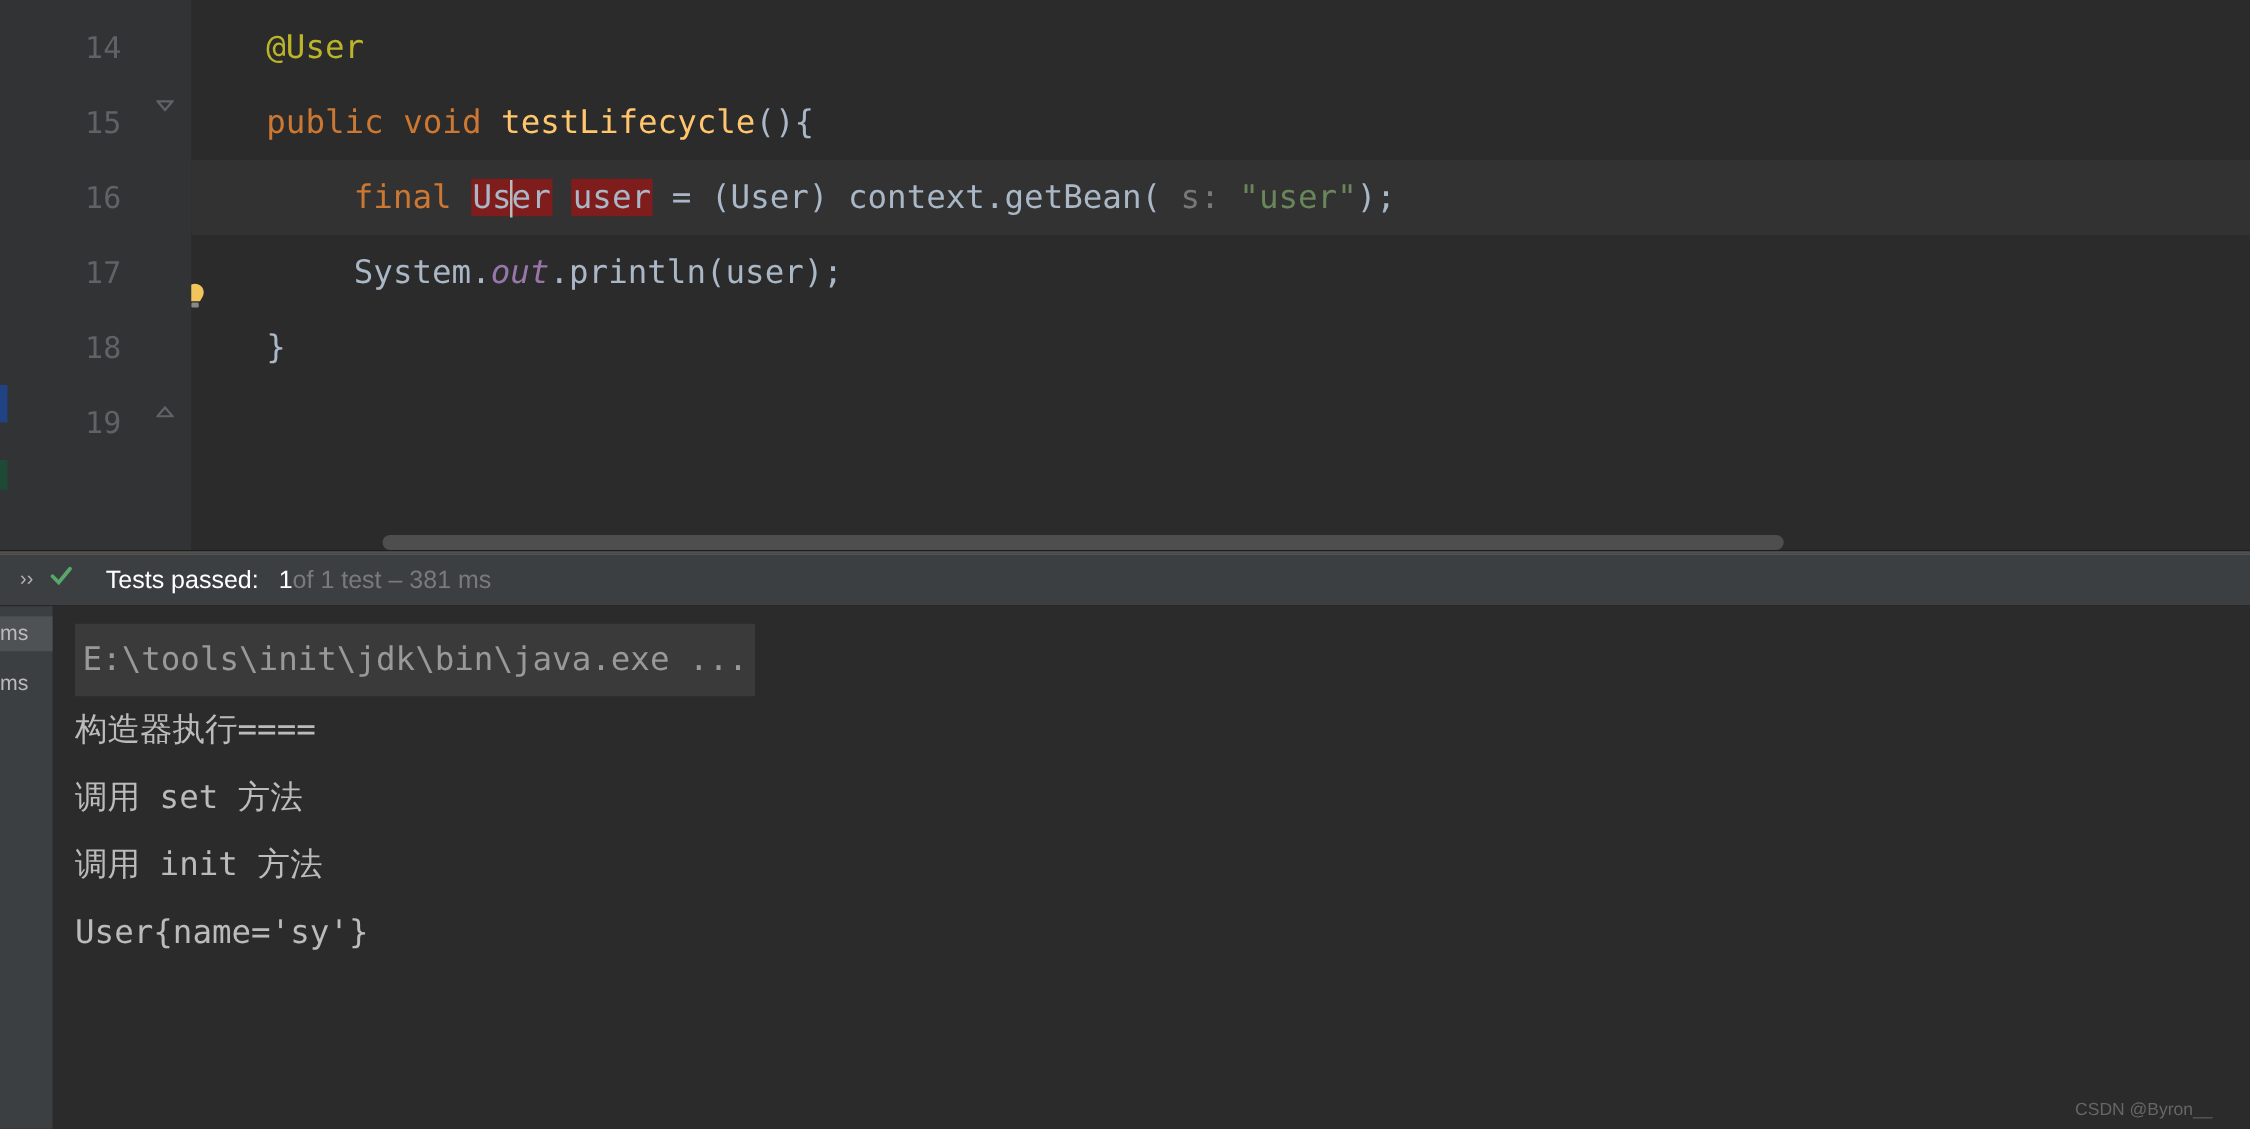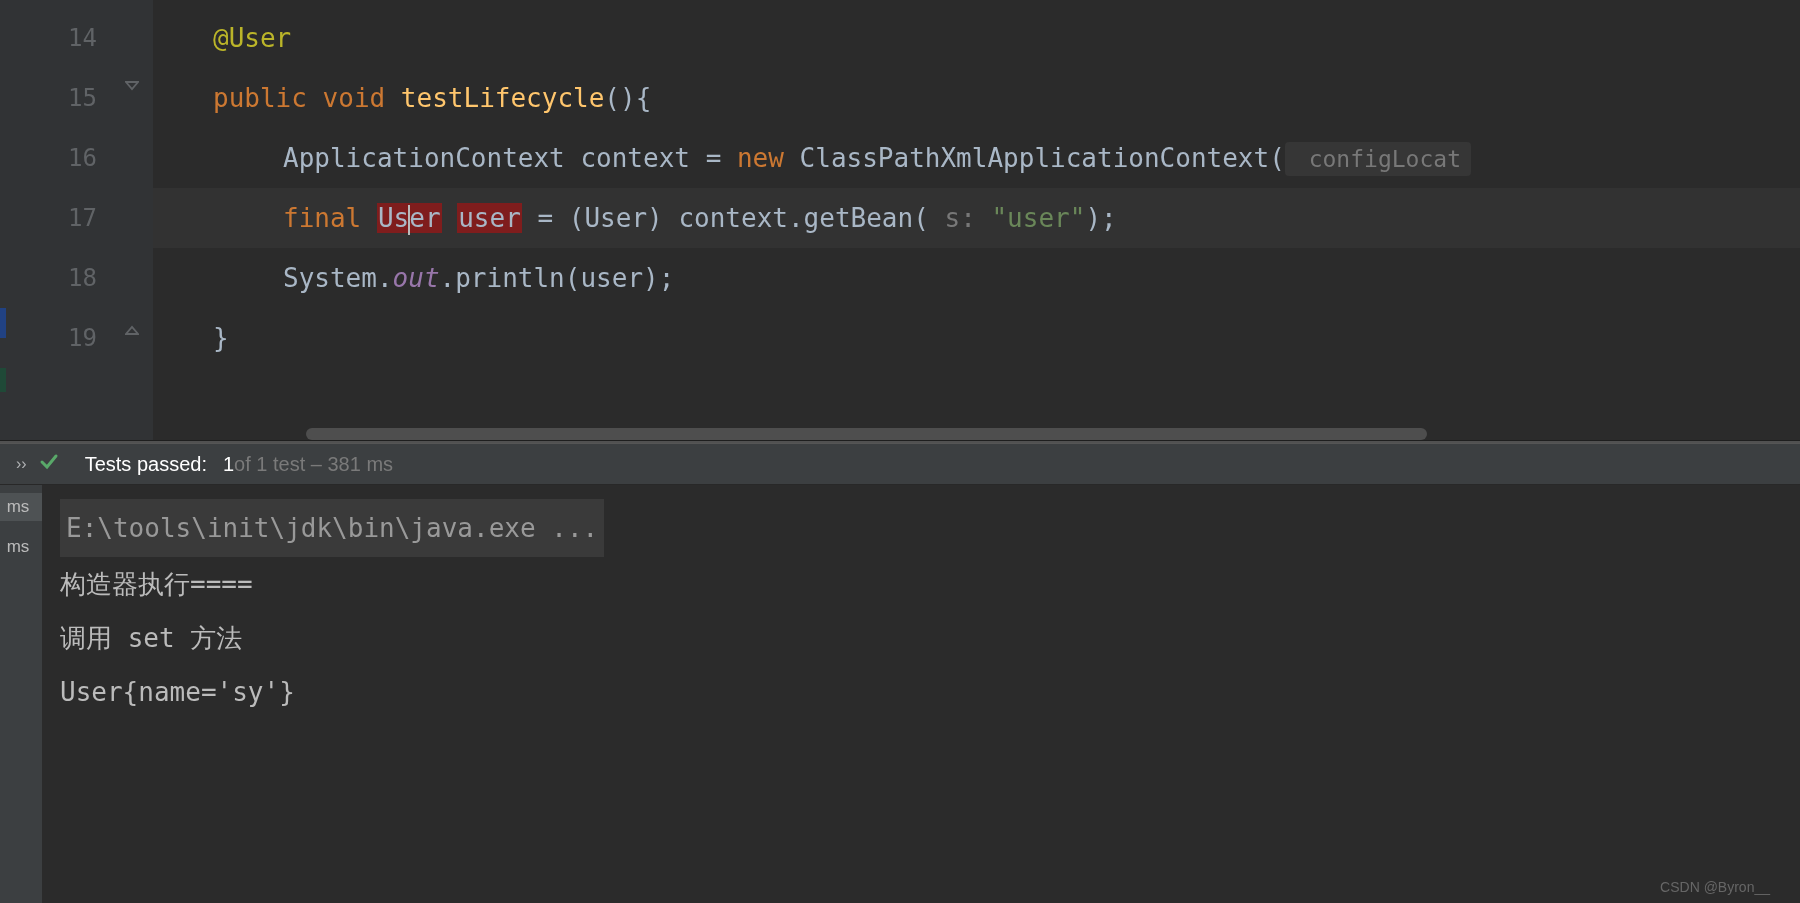--- a/index.html
+++ b/index.html
@@ -160,21 +160,21 @@
       width: 42px;
       background: #3c3f41;
       padding-top: 8px;
       font-size: 17px;
       font-family: -apple-system, 'Segoe UI', sans-serif;
       color: #bbbbbb;
     }
     .console-tab {
       height: 28px;
       line-height: 28px;
-      text-align: center;
+      text-align: left;
       padding-right: 6px;
       margin-bottom: 12px;
     }
     .console-tab.active { background: #4e5254; }
     .console-output {
       flex: 1;
       padding: 14px 18px;
       font-size: 26px;
       line-height: 54px;
       color: #bbbbbb;
@@ -235,21 +235,20 @@
     </div>
     <div class="fold-mark" style="top:318px;">
       <svg width="14" height="14" viewBox="0 0 14 14">
           <path d="M1 13 L13 13 L7 6 Z" fill="none" stroke="#606366" stroke-width="1.8"></path>
         </svg>
     </div>
   </div>
   <div class="code-area">
     <div class="code-line"><span class="kw-annotation">@User</span></div>
     <div class="code-line"><span class="kw-orange">public</span> <span class="kw-orange">void</span> <span class="kw-method">testLifecycle</span><span>(){</span></div>
-    <div class="code-line" style="padding-left:130px;"><span>ApplicationContext context = </span><span class="kw-orange">new</span><span> ClassPathXmlApplicationContext(</span><span class="kw-paramhint"> configLocat</span></div>
     <div class="code-line current" style="padding-left:130px;"><span class="kw-orange">final</span><span> </span><span class="highlight-var"><span>Us</span><span class="cursor"></span><span>er</span></span><span> </span><span class="highlight-var">user</span><span> = (User) context.getBean( </span><span class="kw-param">s:</span><span> </span><span class="kw-string">"user"</span><span>);</span></div>
     <div class="code-line" style="padding-left:130px;"><span>System.</span><span class="kw-static">out</span><span>.println(user);</span></div>
     <div class="code-line"><span>}</span></div>
     <div class="scrollbar-h">
       <div class="scrollbar-thumb"></div>
     </div>
   </div>
 </div>
 
 <div class="separator-dark"></div>
@@ -269,17 +268,18 @@
 
 <div class="console-container">
   <div class="console-left">
     <div class="console-tab active">ms</div>
     <div class="console-tab">ms</div>
   </div>
   <div class="console-output">
     <div><span class="console-cmd">E:\tools\init\jdk\bin\java.exe ...</span></div>
     <div>构造器执行====</div>
     <div>调用 set 方法</div>
+    <div>调用 init 方法</div>
     <div>User{name='sy'}</div>
   </div>
 </div>
 
 <div class="watermark">CSDN @Byron__</div>
 
 </body></html>

